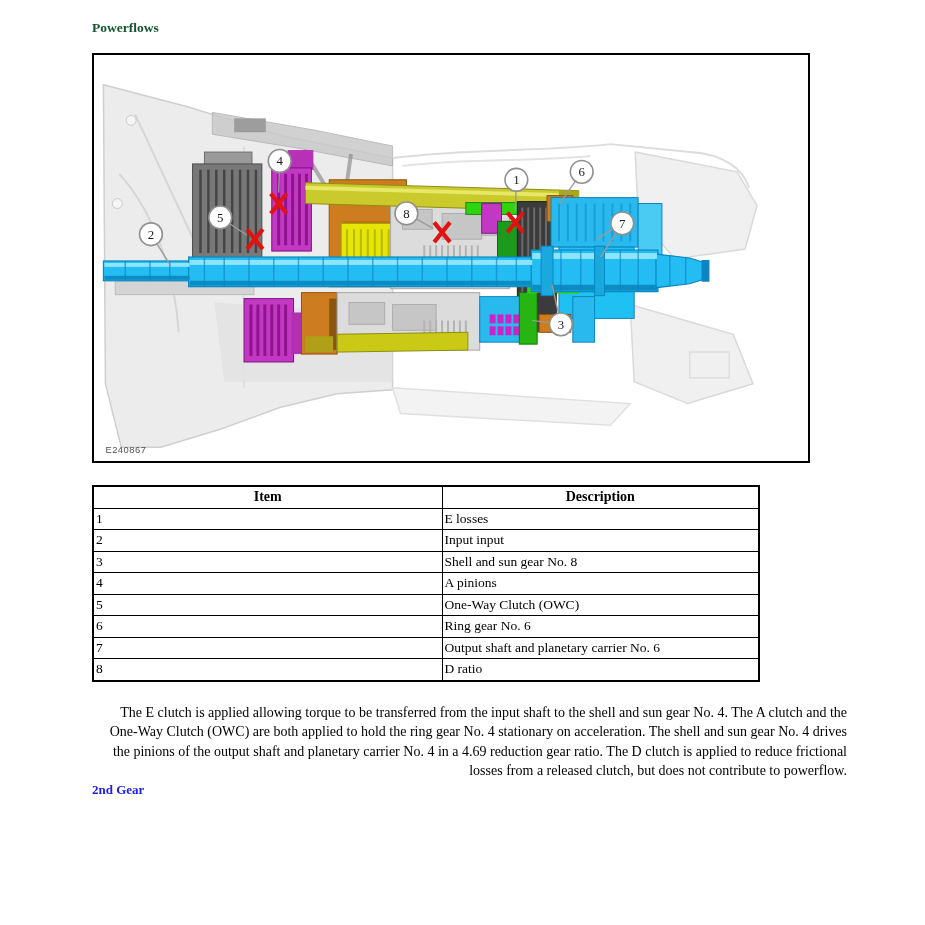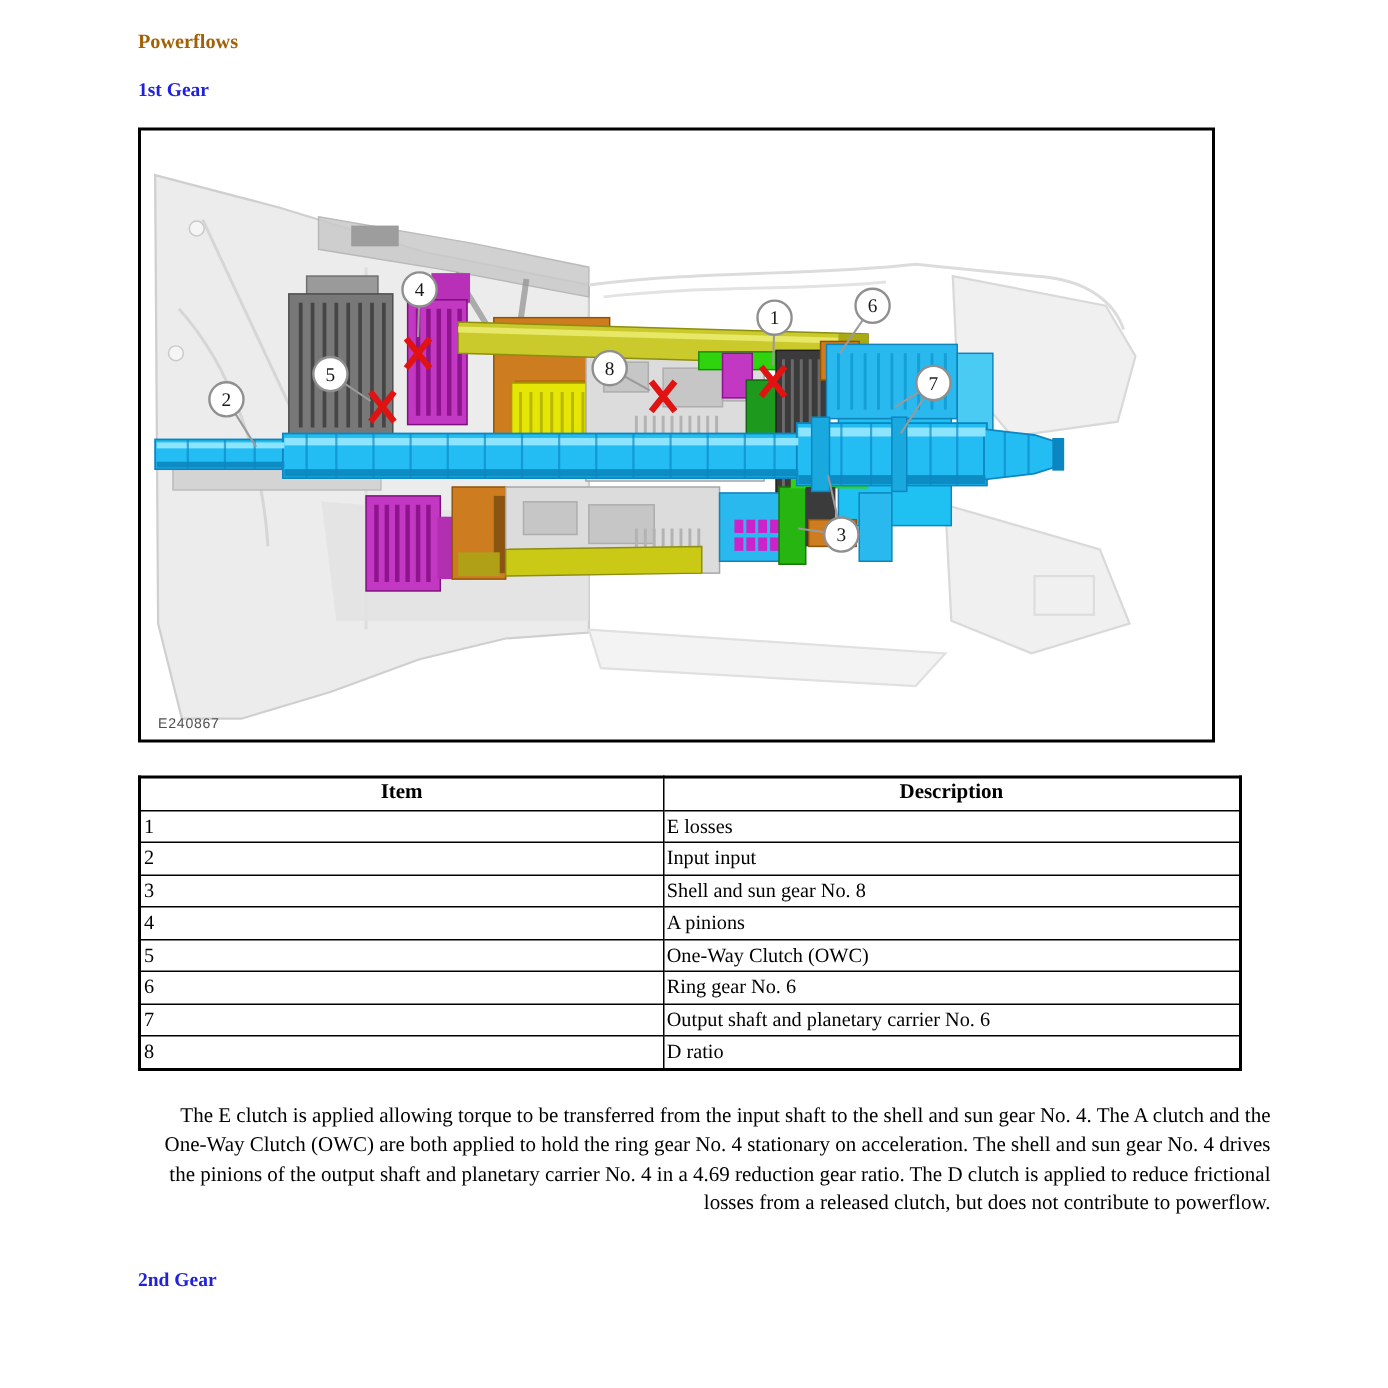--- a/index.html
+++ b/index.html
@@ -1,35 +1,34 @@
 <!DOCTYPE html>
 <html><head>
 <meta charset="utf-8">
 <style>
   html,body{margin:0;padding:0;background:#fff;}
   body{width:925px;height:925px;overflow:hidden;font-family:"Liberation Serif",serif;color:#000;}
   .page{padding:20px 0 0 92px;}
-  .section-title{color:#a16207;font-weight:bold;font-size:13.5px;font-family:"Liberation Serif",serif;}
+  .section-title{color:#14532d;font-weight:bold;font-size:13.5px;font-family:"Liberation Serif",serif;}
   .gear-title{color:#2121dd;font-weight:bold;font-size:13px;font-family:"Liberation Serif",serif;margin-top:16px;}
   .figure-frame{margin-top:17px;width:714px;height:406px;border:2px solid #000;background:#fff;}
   .figure-frame svg{display:block;}
-  table.powerflow{margin-top:22px;border-collapse:collapse;border:2px solid #000;width:736px;table-layout:fixed;}
+  table.powerflow{margin-top:22px;border-collapse:collapse;border:2px solid #000;width:668px;table-layout:fixed;}
   table.powerflow th, table.powerflow td{border:1px solid #000;font-size:13.5px;padding:0 2px;height:20.5px;line-height:20px;overflow:hidden;white-space:nowrap;}
   table.powerflow th{text-align:center;font-weight:bold;font-size:14px;}
   table.powerflow td{text-align:left;}
   p.body-text{width:755px;font-size:14px;line-height:19.5px;margin:21px 0 0 0;text-align:right;}
-  .bottom-gear{margin-top:32px;}
+  .bottom-gear{margin-top:1px;}
 </style>
 </head>
 <body>
 
 <div class="page">
 
   <div class="section-title">Powerflows</div>
-  <div class="gear-title">1st Gear</div>
 
   <div class="figure-frame">
     <svg width="714" height="406" viewBox="0 0 718 410">
 
       <g>
         <path d="M8,30 L92,52 L190,82 L300,104 L300,338 L244,342 L186,356 L126,378 L66,396 L26,396 L10,332 Z" fill="#ececec" stroke="#cfcfcf" stroke-width="1.5"></path>
         <path d="M24,120 C60,160 80,220 84,280" fill="none" stroke="#d6d6d6" stroke-width="2"></path>
         <path d="M40,60 L110,210" fill="none" stroke="#d6d6d6" stroke-width="2"></path>
         <path d="M150,92 L150,336" fill="none" stroke="#dedede" stroke-width="2"></path>
         <circle cx="36" cy="66" r="5" fill="#f5f5f5" stroke="#c9c9c9"></circle>

